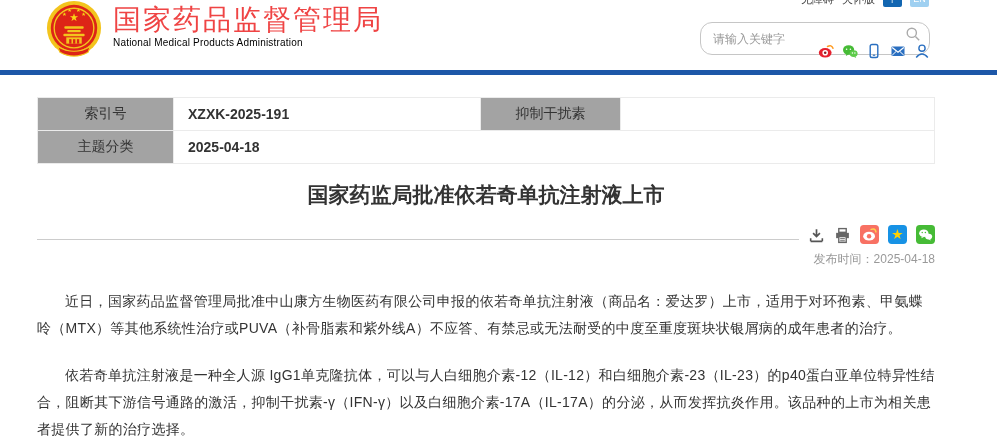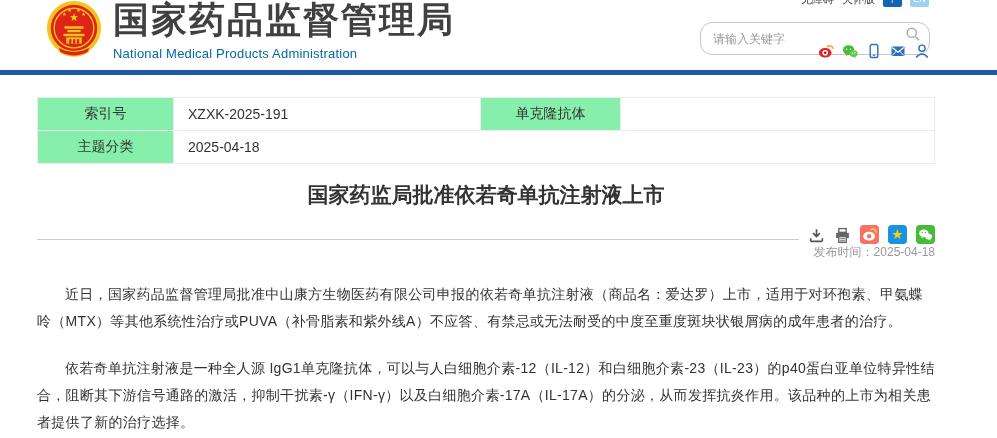--- a/index.html
+++ b/index.html
@@ -35,30 +35,30 @@
     text-align: center;
     font-size: 9px;
     color: #fff;
     border-radius: 2px;
   }
   .btn-zh { background: #1266b1; }
   .btn-en { background: #9fd0f1; }
   .emblem { position: absolute; left: 8px; top: 1px; width: 58px; height: 58px; }
   .org-names { position: absolute; left: 76px; top: 4px; }
   .org-zh {
-    font-size: 36px;
-    font-weight: bold;
-    color: #404040;
+    font-size: 28px;
+    font-weight: normal;
+    color: #ef4444;
     letter-spacing: 2px;
     line-height: 32px;
   }
   .org-en {
-    font-size: 13px;
-    color: #0369a1;
-    margin-top: 10px;
+    font-size: 10px;
+    color: #000000;
+    margin-top: 1px;
     letter-spacing: 0.2px;
   }
   .search-wrap {
     position: absolute;
     top: 22px; right: 5px;
     width: 230px; height: 33px;
   }
   .search-input {
     width: 100%; height: 100%;
     border: 1px solid #c6c6c6;
@@ -91,22 +91,22 @@
     table-layout: fixed;
     margin-top: 22px;
   }
   table.info td {
     height: 33px;
     border: 1px solid #ebebeb;
     font-size: 14px;
     color: #333;
     vertical-align: middle;
   }
-  td.lbl { background: #86efac; text-align: center; }
-  td.val { padding-left: 14px; background: #fff; }
+  td.lbl { background: #a3a3a3; text-align: center; }
+  td.val { padding-left: 14px; background: #fff; font-weight: bold; }
 
   .article-title {
     margin-top: 14px;
     text-align: center;
     font-size: 21px;
     font-weight: bold;
     color: #333;
     line-height: 34px;
   }
   .toolbar {
@@ -116,20 +116,21 @@
     margin-top: 12px;
     height: 20px;
   }
   .toolbar .rule { flex: 1; height: 1px; background: #ccc; margin-bottom: 4px; }
   .toolbar .ticon { cursor: pointer; display: inline-block; }
   .ticon svg { display: block; }
   .publish-time {
     text-align: right;
     font-size: 12px;
     color: #999;
+    margin-top: 7px;
   }
   .article-body { margin-top: 15px; }
   .article-body p {
     font-size: 14px;
     line-height: 27px;
     text-indent: 2em;
     color: #333;
     letter-spacing: 0.3px;
     margin-top: 20px;
   }
@@ -219,21 +220,21 @@
     <colgroup>
       <col style="width:136px">
         <col style="width:307px">
         <col style="width:140px">
         <col>
     </colgroup>
     <tbody>
         <tr>
       <td class="lbl">索引号</td>
       <td class="val">XZXK-2025-191</td>
-      <td class="lbl">单克隆抗体</td>
+      <td class="lbl">抑制干扰素</td>
       <td class="val"></td>
     </tr>
     <tr>
       <td class="lbl">主题分类</td>
       <td class="val" colspan="3">2025-04-18</td>
     </tr>
   </tbody>
     </table>
 
   <h1 class="article-title">国家药监局批准依若奇单抗注射液上市</h1>

